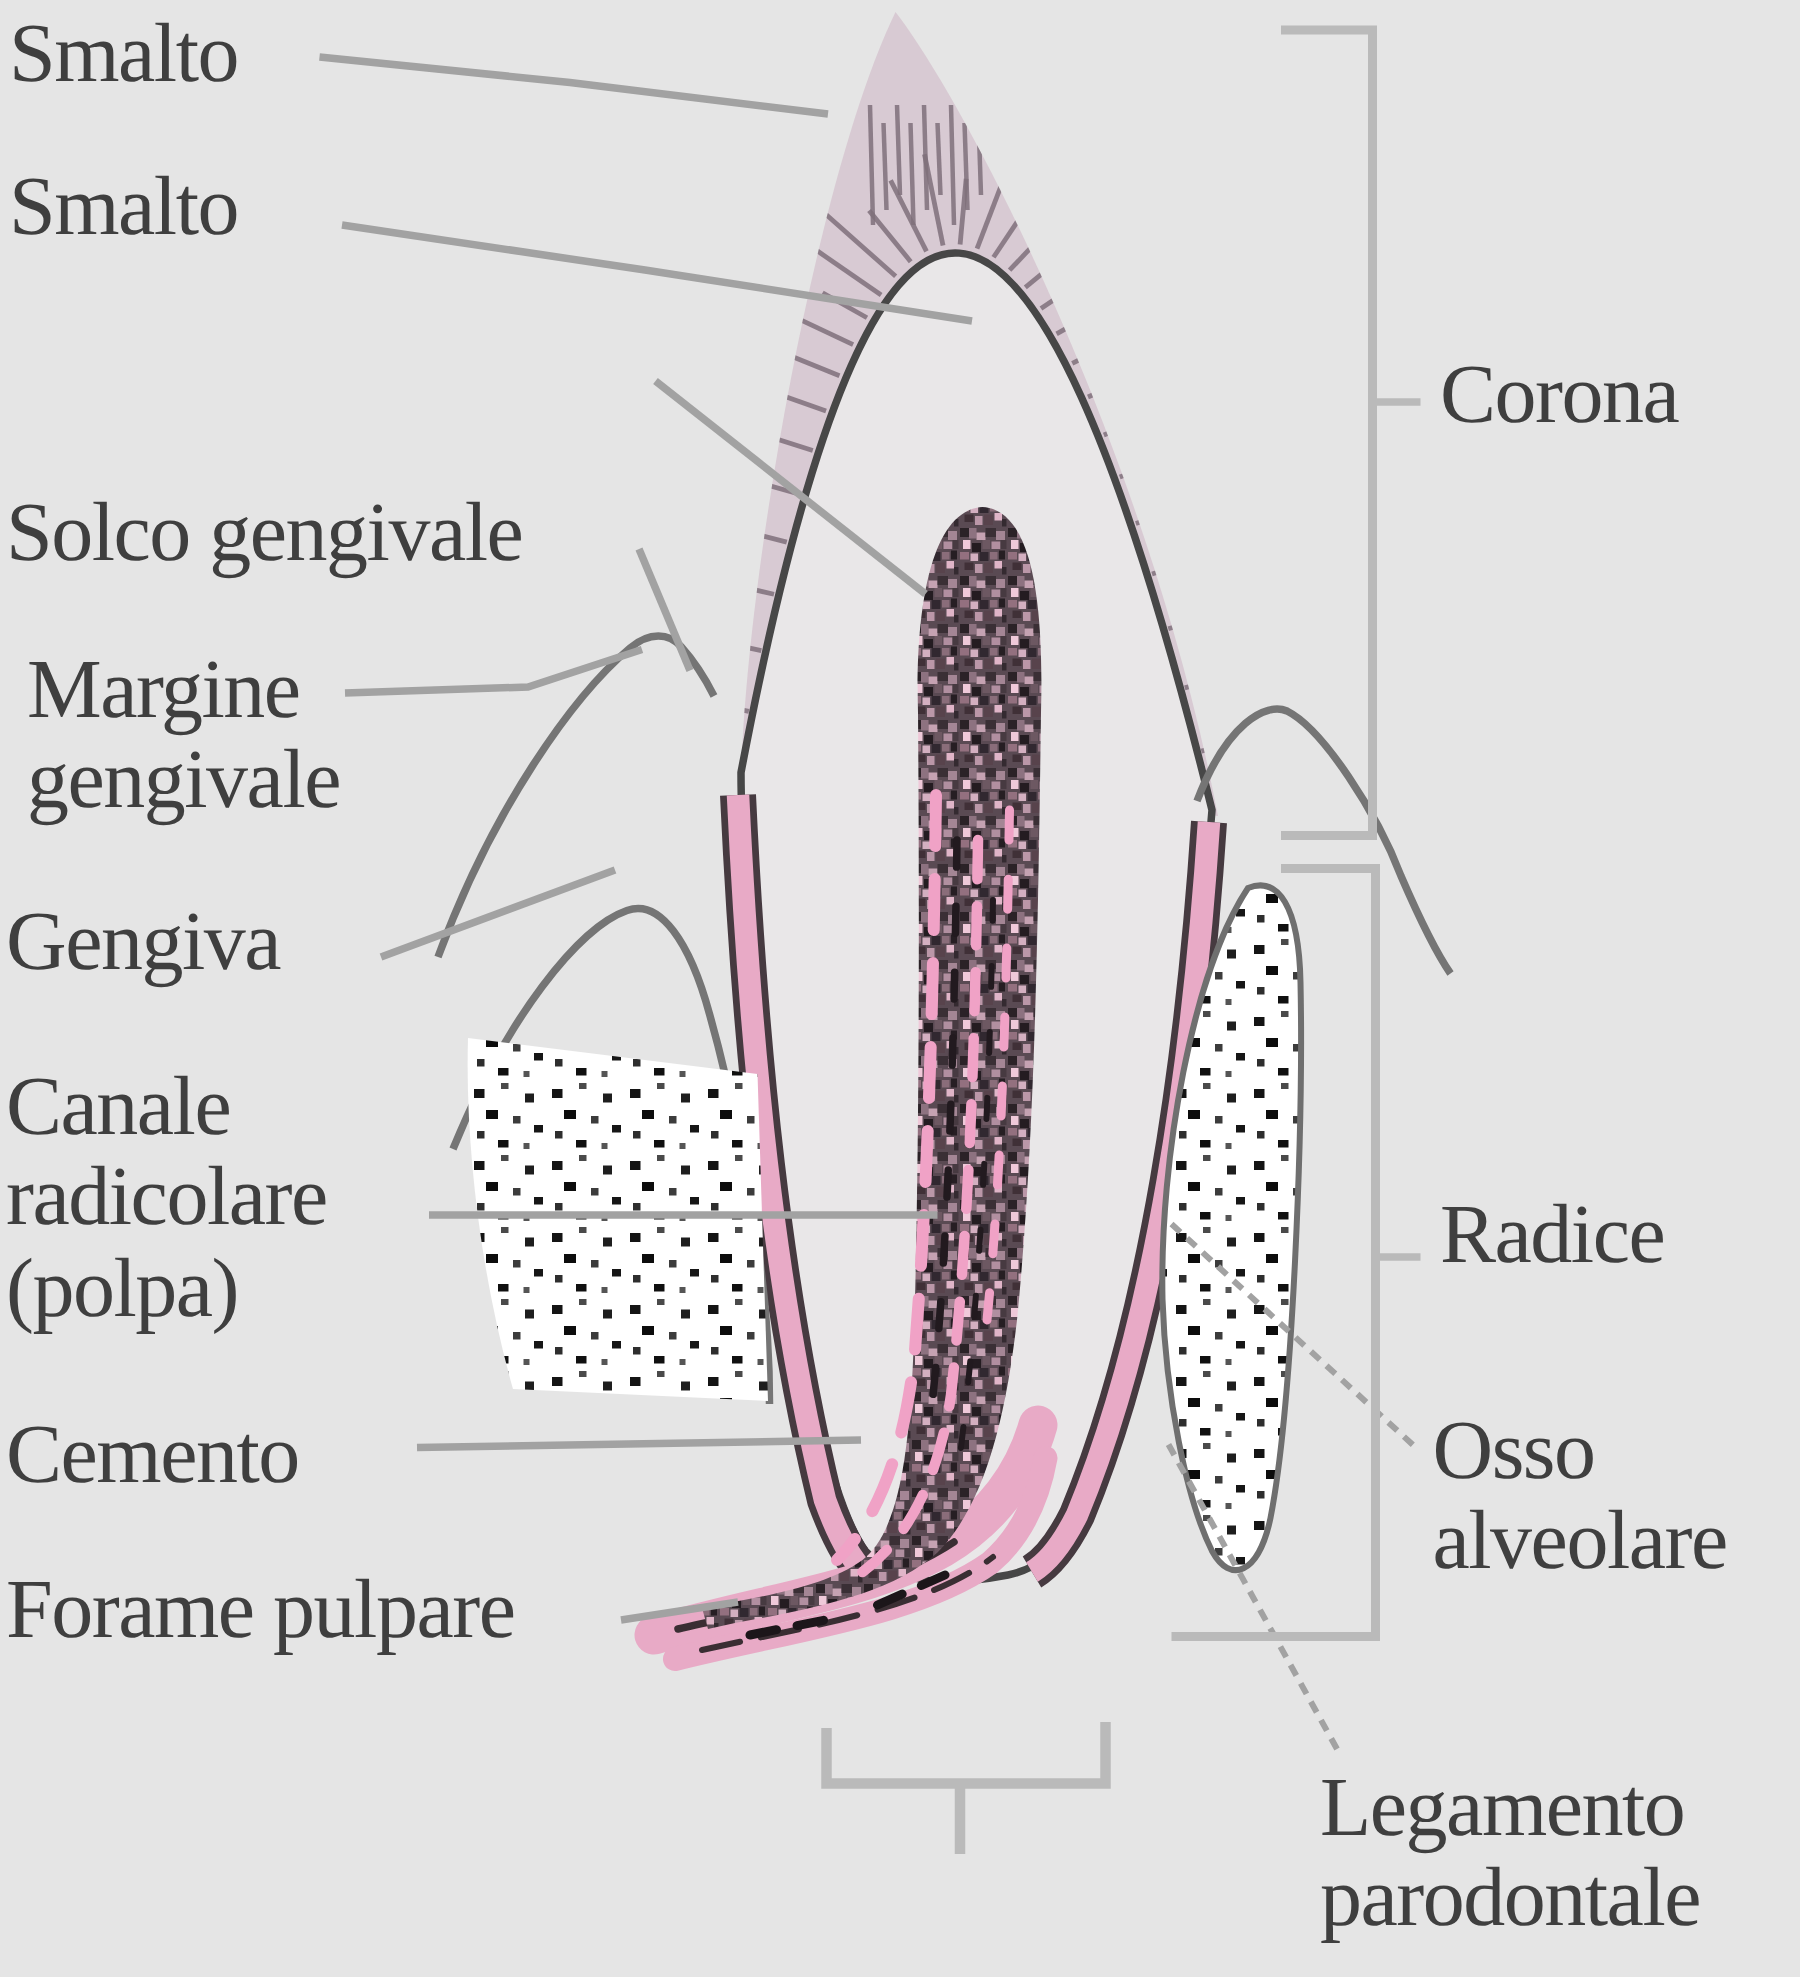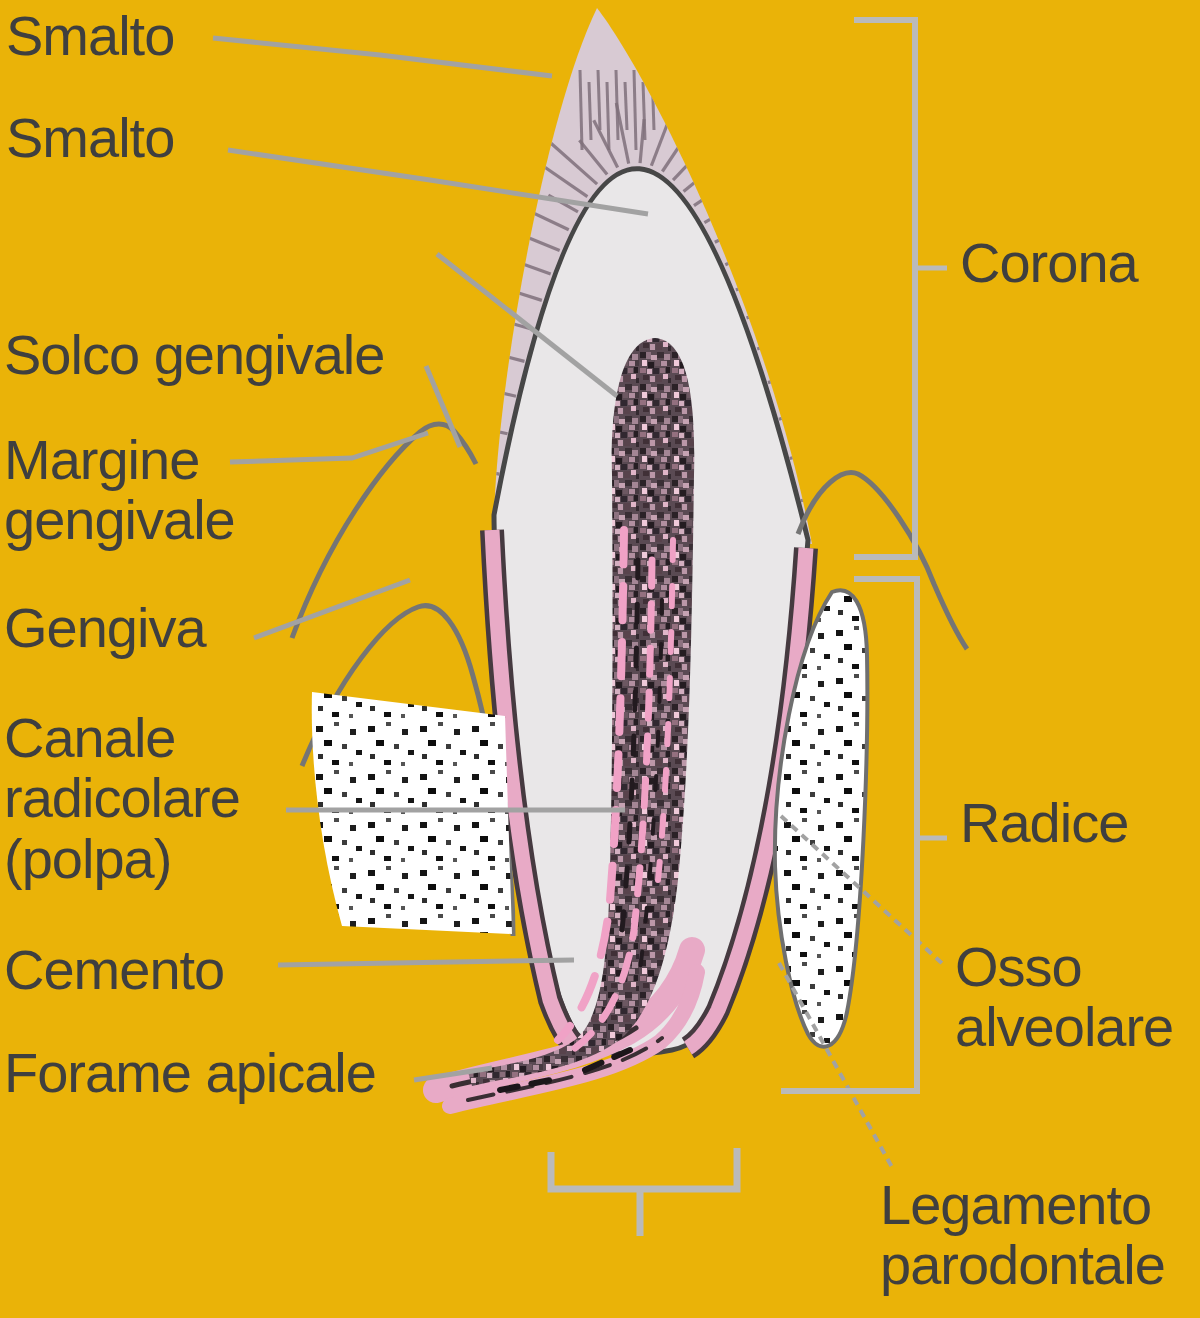--- a/index.html
+++ b/index.html
@@ -1,17 +1,17 @@
 <!DOCTYPE html>
 <html><head>
 <meta charset="utf-8">
 <style>
   html,body{margin:0;padding:0;background:#fff;}
-  #page{position:relative;width:1200px;height:1318px;background:#eab308;overflow:hidden;
-        font-family:Liberation Sans, sans-serif;}
+  #page{position:relative;width:1200px;height:1318px;background:#e5e5e5;overflow:hidden;
+        font-family:Liberation Serif, serif;}
   #art{position:absolute;left:0;top:0;}
   .label{position:absolute;font-size:56px;line-height:1.08;letter-spacing:-1px;
          color:#3f3f3f;white-space:normal;}
   .nowrap{white-space:nowrap;}
 </style>
 </head>
 <body>
 
 <div id="page">
 
@@ -165,23 +165,23 @@
     <polyline points="854,579 917,579 917,1091 781,1091" stroke-width="6"></polyline>
     <line x1="917" y1="838" x2="947" y2="838" stroke-width="5"></line>
     <polyline points="551,1152 551,1189 737,1189 737,1148" stroke-width="7"></polyline>
     <line x1="640" y1="1189" x2="640" y2="1236" stroke-width="7"></line>
   </g>
 </svg>
 
 <div class="label nowrap" style="left:6px;top:6px">Smalto</div>
 <div class="label nowrap" style="left:6px;top:108px">Smalto</div>
 <div class="label nowrap" style="left:4px;top:325px">Solco gengivale</div>
-<div class="label" style="left:4px;top:430px;width:250px">Margine gengivale</div>
+<div class="label" style="left:18px;top:430px;width:250px">Margine gengivale</div>
 <div class="label nowrap" style="left:4px;top:598px">Gengiva</div>
 <div class="label" style="left:4px;top:708px;width:270px">Canale radicolare (polpa)</div>
 <div class="label nowrap" style="left:4px;top:940px">Cemento</div>
-<div class="label nowrap" style="left:4px;top:1043px">Forame apicale</div>
+<div class="label nowrap" style="left:4px;top:1043px">Forame pulpare</div>
 <div class="label nowrap" style="left:960px;top:233px">Corona</div>
 <div class="label nowrap" style="left:960px;top:793px">Radice</div>
 <div class="label" style="left:955px;top:937px;width:270px">Osso alveolare</div>
 <div class="label" style="left:880px;top:1175px;width:330px">Legamento parodontale</div>
 
 </div>
 
 </body></html>

